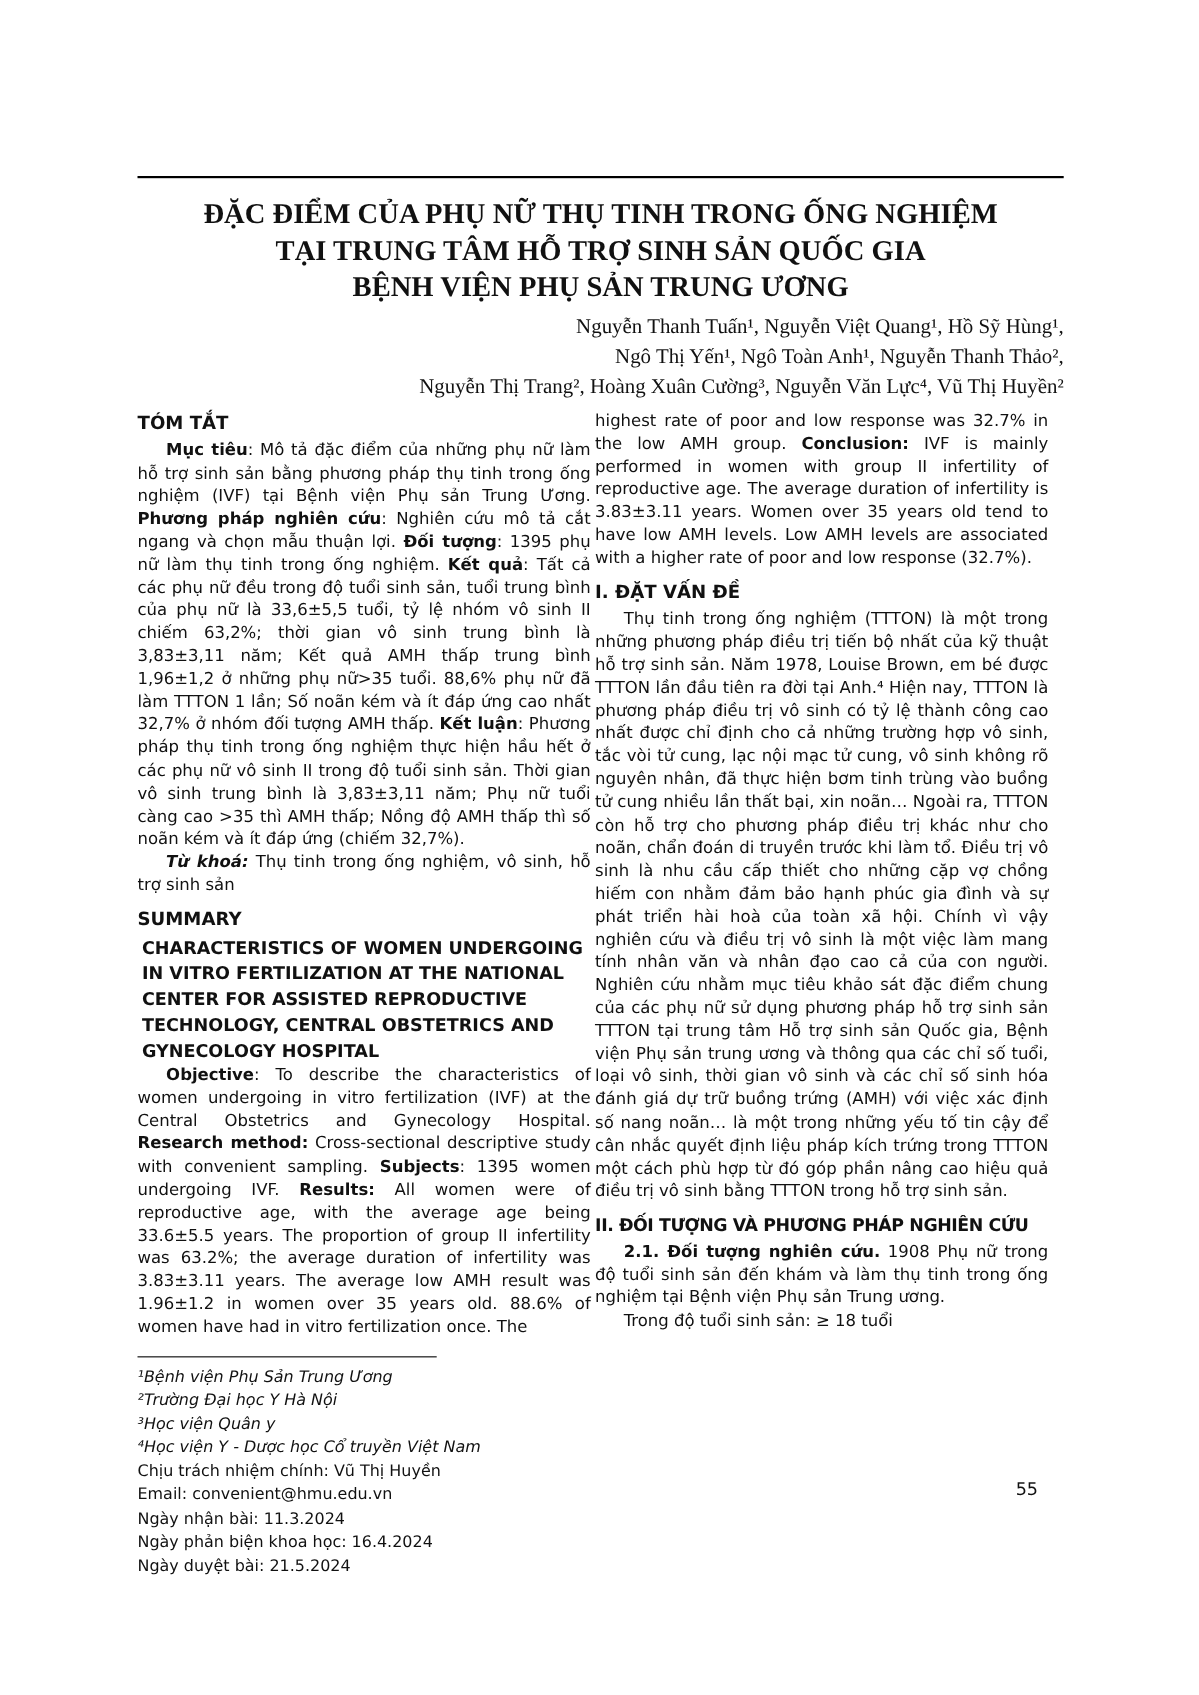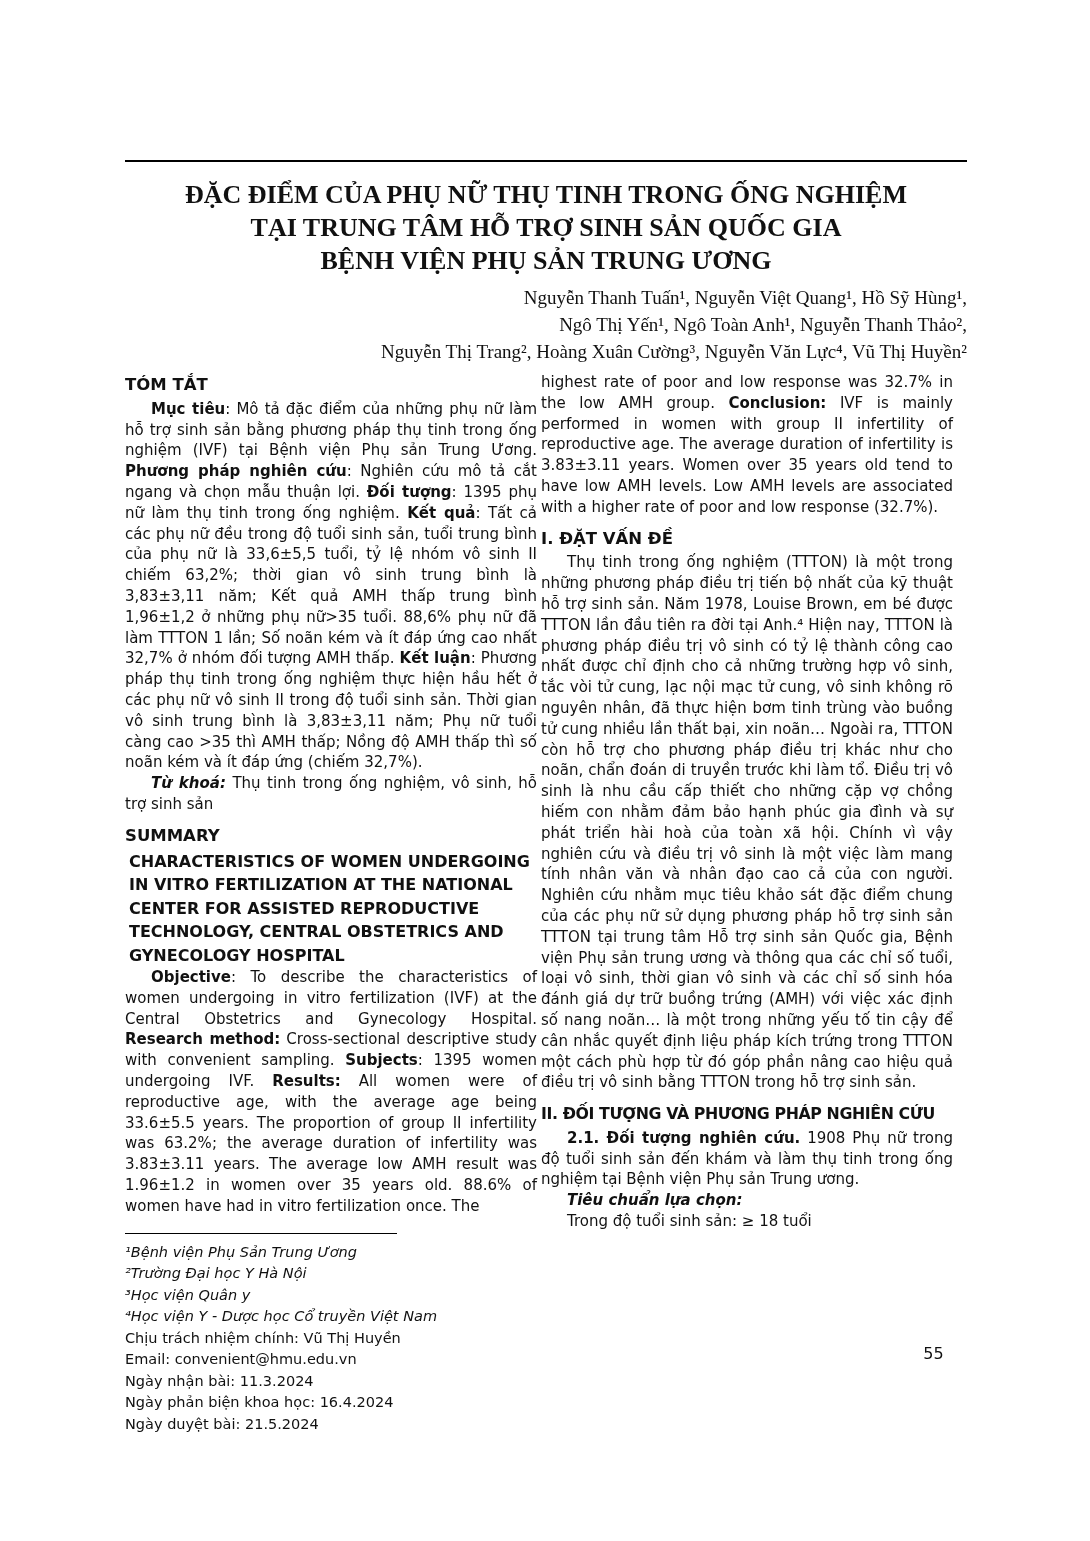--- a/index.html
+++ b/index.html
@@ -104,21 +104,20 @@
     </div>
 
     <div class="col">
       <p><span>highest rate of poor and low response was 32.7% in the low AMH group. </span><span style="font-weight: bold;">Conclusion:</span><span> IVF is mainly performed in women with group II infertility of reproductive age. The average duration of infertility is 3.83±3.11 years. Women over 35 years old tend to have low AMH levels. Low AMH levels are associated with a higher rate of poor and low response (32.7%).</span></p>
       <div class="spacer-md"></div>
       <div class="sec-heading">I. ĐẶT VẤN ĐỀ</div>
       <p class="indent">Thụ tinh trong ống nghiệm (TTTON) là một trong những phương pháp điều trị tiến bộ nhất của kỹ thuật hỗ trợ sinh sản. Năm 1978, Louise Brown, em bé được TTTON lần đầu tiên ra đời tại Anh.⁴ Hiện nay, TTTON là phương pháp điều trị vô sinh có tỷ lệ thành công cao nhất được chỉ định cho cả những trường hợp vô sinh, tắc vòi tử cung, lạc nội mạc tử cung, vô sinh không rõ nguyên nhân, đã thực hiện bơm tinh trùng vào buồng tử cung nhiều lần thất bại, xin noãn… Ngoài ra, TTTON còn hỗ trợ cho phương pháp điều trị khác như cho noãn, chẩn đoán di truyền trước khi làm tổ. Điều trị vô sinh là nhu cầu cấp thiết cho những cặp vợ chồng hiếm con nhằm đảm bảo hạnh phúc gia đình và sự phát triển hài hoà của toàn xã hội. Chính vì vậy nghiên cứu và điều trị vô sinh là một việc làm mang tính nhân văn và nhân đạo cao cả của con người. Nghiên cứu nhằm mục tiêu khảo sát đặc điểm chung của các phụ nữ sử dụng phương pháp hỗ trợ sinh sản TTTON tại trung tâm Hỗ trợ sinh sản Quốc gia, Bệnh viện Phụ sản trung ương và thông qua các chỉ số tuổi, loại vô sinh, thời gian vô sinh và các chỉ số sinh hóa đánh giá dự trữ buồng trứng (AMH) với việc xác định số nang noãn… là một trong những yếu tố tin cậy để cân nhắc quyết định liệu pháp kích trứng trong TTTON một cách phù hợp từ đó góp phần nâng cao hiệu quả điều trị vô sinh bằng TTTON trong hỗ trợ sinh sản.</p>
       <div class="spacer-md"></div>
       <div class="sec-heading tight">II. ĐỐI TƯỢNG VÀ PHƯƠNG PHÁP NGHIÊN CỨU</div>
       <p class="indent"><span style="font-weight: bold;">2.1. Đối tượng nghiên cứu.</span><span> 1908  Phụ nữ trong độ tuổi sinh sản đến khám và làm thụ tinh trong ống nghiệm tại Bệnh viện Phụ sản Trung ương.</span></p>
-      <p class="indent"><span style="font-weight: bold; font-style: italic;">Tiêu chuẩn lựa chọn:</span></p>
       <p class="indent">Trong độ tuổi sinh sản: ≥ 18 tuổi</p>
     </div>
 
   </div>
 
   <div class="page-number">55</div>
 
 </div>
 
 </body></html>

